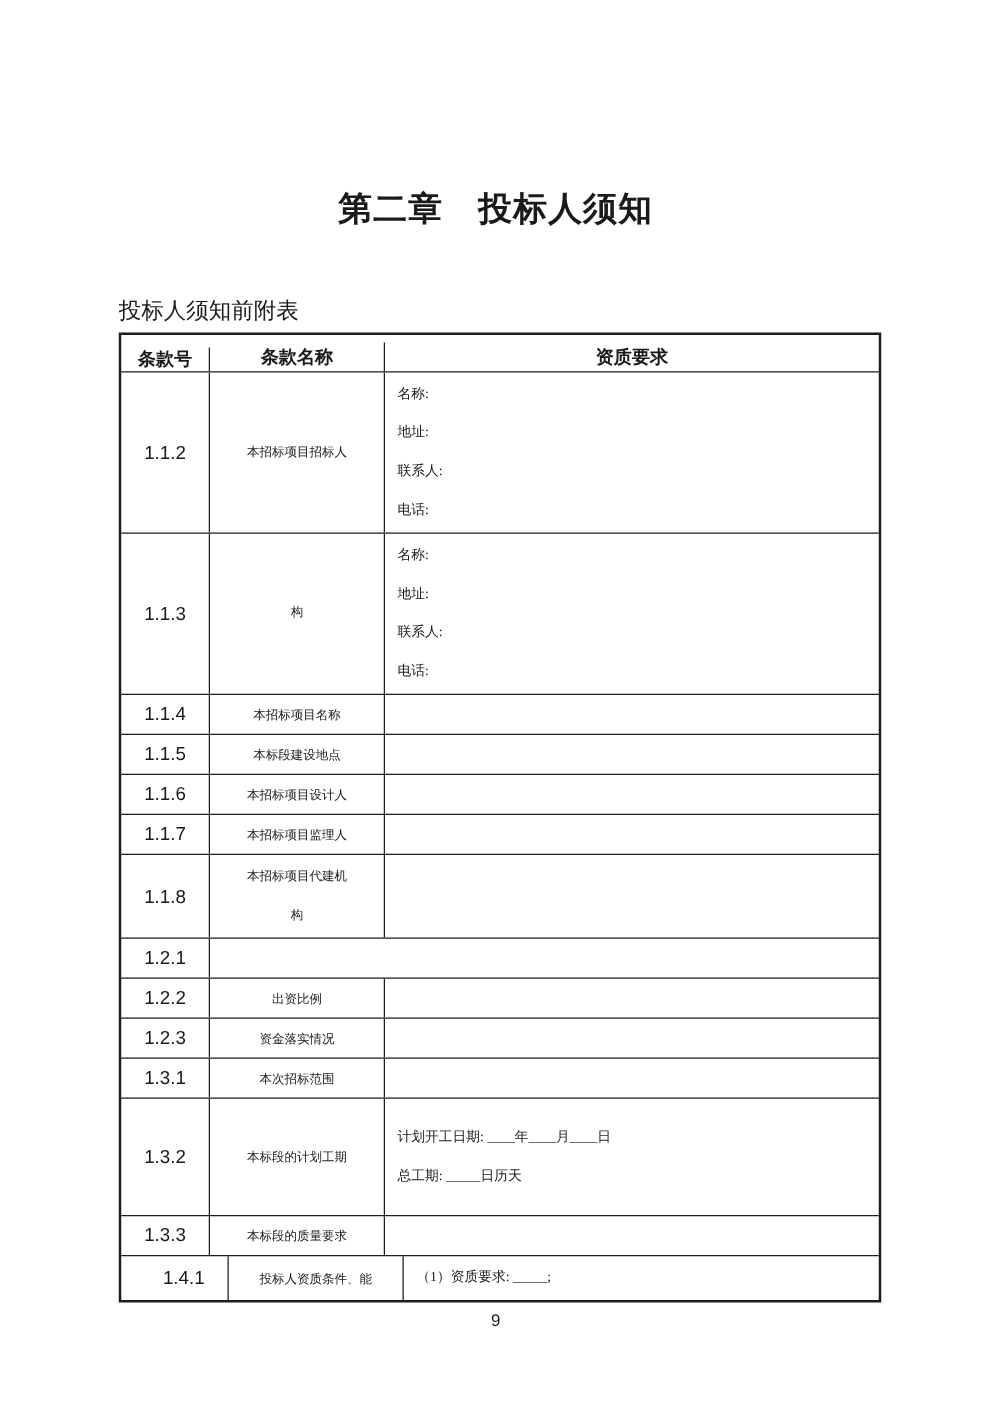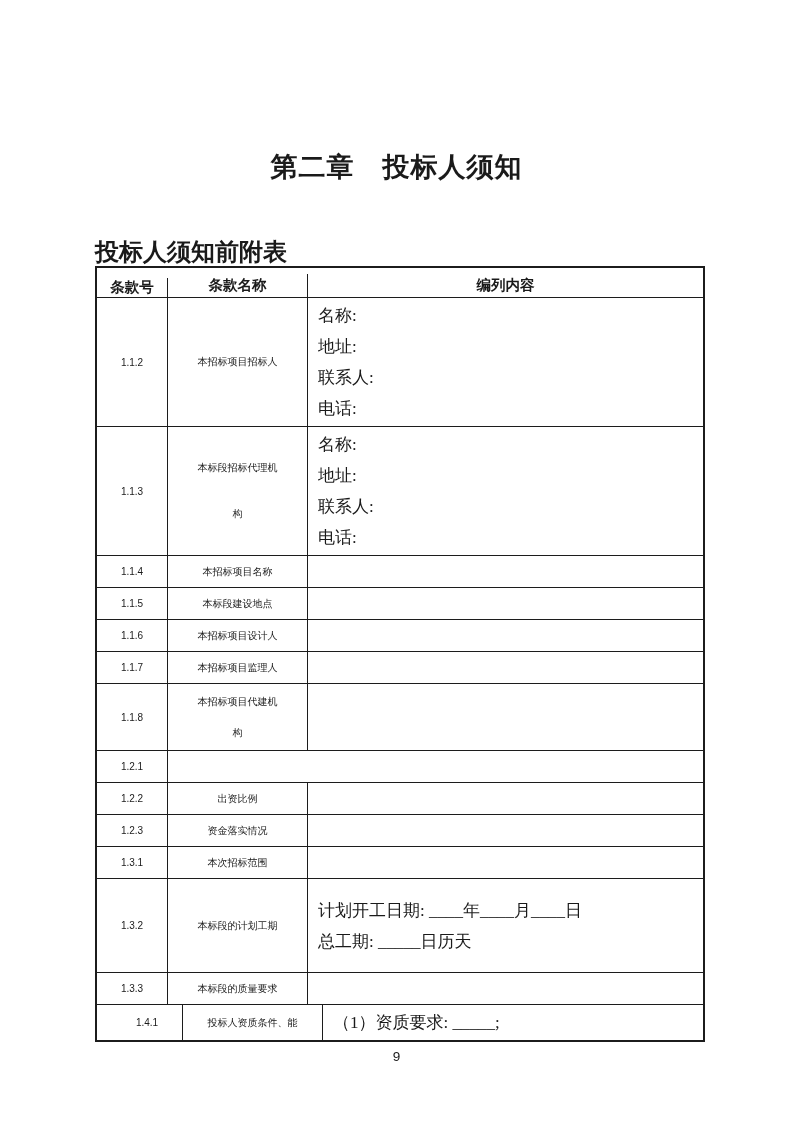--- a/index.html
+++ b/index.html
@@ -20,22 +20,22 @@
     width: 100%;
     text-align: center;
     font-size: 27px;
     font-weight: bold;
     letter-spacing: 1px;
   }
   .section-heading {
     position: absolute;
     top: 188px;
     left: 95px;
-    font-size: 24px;
-    font-weight: bold;
+    font-size: 18px;
+    font-weight: normal;
   }
   .tbl {
     position: absolute;
     left: 95px;
     top: 218px;
     width: 610px;
     border: 2px solid #1c1c1c;
     box-sizing: border-box;
   }
   .trow {
@@ -50,34 +50,34 @@
     border-right: 1px solid #1c1c1c;
     display: flex;
     flex-direction: column;
     justify-content: center;
   }
   .col-no {
     width: 71px;
     align-items: center;
     text-align: center;
     font-family: "Liberation Sans", sans-serif;
-    font-size: 10px;
+    font-size: 15px;
   }
   .col-name {
     width: 140px;
     align-items: center;
     text-align: center;
     font-size: 10px;
     padding: 2px 4px;
   }
   .col-content {
     flex: 1;
     border-right: none;
     padding: 2px 10px;
-    font-size: 17px;
+    font-size: 11px;
     text-align: left;
   }
   .thead { min-height: 29px; align-items: flex-end; }
   .thead .cell { font-weight: bold; font-size: 14.5px; font-family: "Liberation Serif", serif; }
   .rh-4 { min-height: 124px; }
   .rh-2 { min-height: 64px; }
   .rh-3 { min-height: 93px; }
   .rh-last { min-height: 32px; }
   .cline { display: block; line-height: 31px; }
   .name-line { display: block; }
@@ -100,40 +100,39 @@
 
   <div class="chapter-title">第二章　投标人须知</div>
 
   <div class="section-heading">投标人须知前附表</div>
 
   <div class="tbl">
 
     <div class="trow thead">
       <div class="cell col-no">条款号</div>
       <div class="cell col-name">条款名称</div>
-      <div class="cell col-content" style="text-align:center; align-items:center;">编列内容</div>
+      <div class="cell col-content" style="text-align:center; align-items:center;">资质要求</div>
     </div>
 
     <div class="trow rh-4">
       <div class="cell col-no">1.1.2</div>
       <div class="cell col-name">
         <span class="name-line">本招标项目招标人</span>
       </div>
       <div class="cell col-content">
         <span class="cline">名称:</span>
         <span class="cline">地址:</span>
         <span class="cline">联系人:</span>
         <span class="cline">电话:</span>
       </div>
     </div>
 
     <div class="trow rh-4 lh-wide">
       <div class="cell col-no">1.1.3</div>
       <div class="cell col-name">
-        <span class="name-line">本标段招标代理机</span>
         <span class="name-line">构</span>
       </div>
       <div class="cell col-content">
         <span class="cline">名称:</span>
         <span class="cline">地址:</span>
         <span class="cline">联系人:</span>
         <span class="cline">电话:</span>
       </div>
     </div>
 

